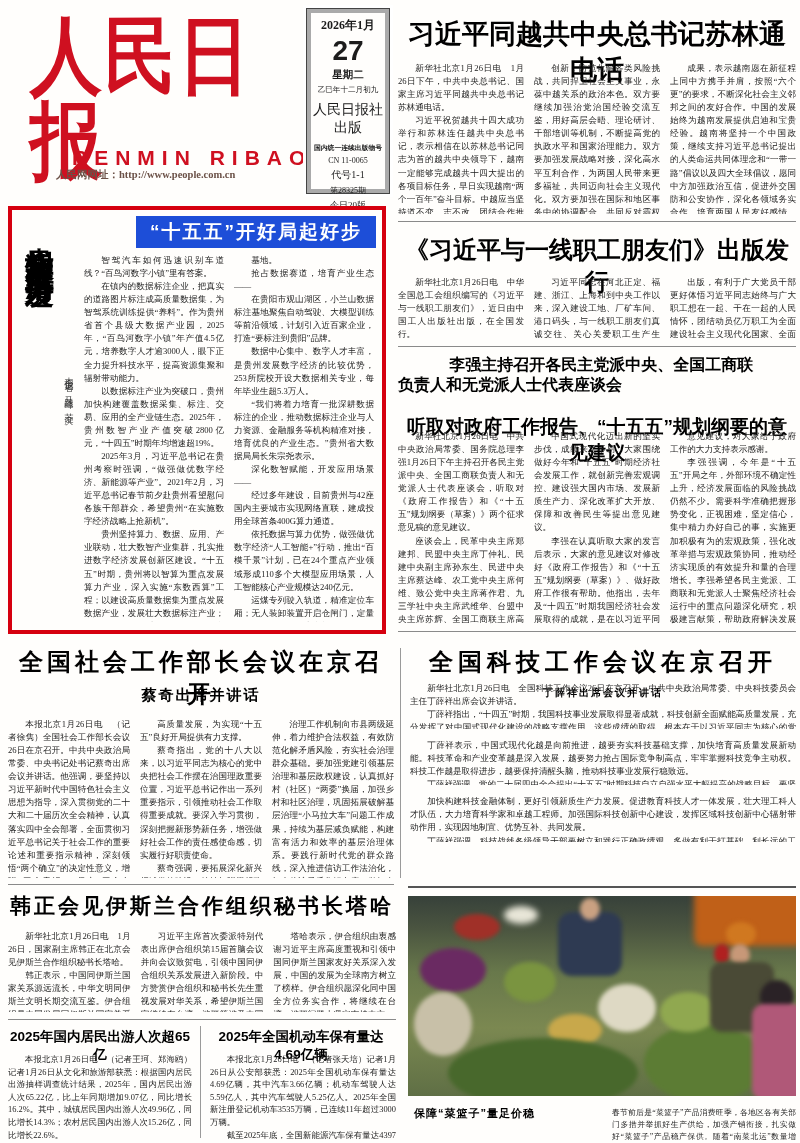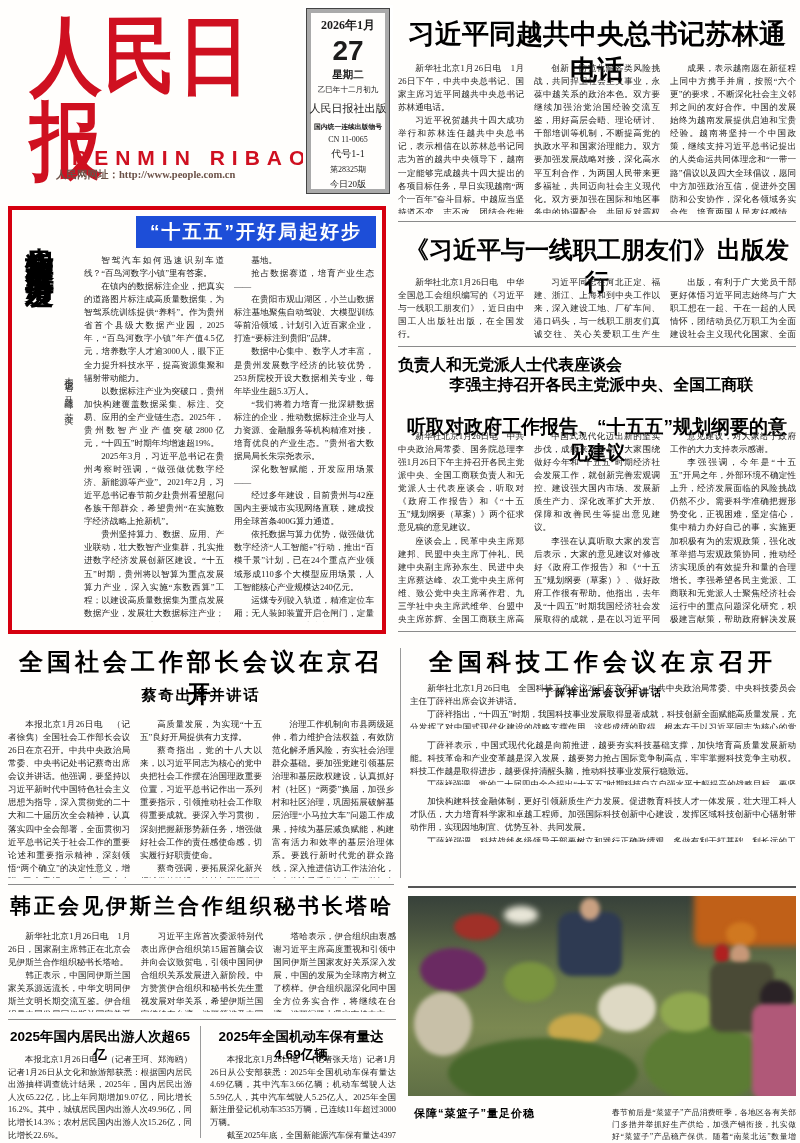--- a/index.html
+++ b/index.html
@@ -41,21 +41,21 @@
     <div class="logo">人民日报</div>
   </div>
   <div class="abs pinyin" style="left:72px;top:130px;margin-top:16px;">RENMIN RIBAO</div>
   <div class="abs website" style="left:56px;top:168px;">人民网网址：http://www.people.com.cn</div>
 
   <div class="abs datebox" style="left:306px;top:8px;width:82px;height:184px;">
     <div style="font-size:12px;font-weight:bold;margin-top:8px;">2026年1月</div>
     <div style="font-size:28px;font-family:'Liberation Sans',sans-serif;font-weight:bold;line-height:1;">27</div>
     <div style="font-size:10.5px;font-weight:bold;">星期二</div>
     <div style="font-size:7.6px;">乙巳年十二月初九</div>
-    <div style="font-size:11px;margin-top:6px;">人民日报社出版</div>
+    <div style="font-size:14px;margin-top:6px;">人民日报社出版</div>
     <div style="font-size:6.8px;font-weight:bold;margin-top:6px;">国内统一连续出版物号</div>
     <div style="font-size:8px;">CN 11-0065</div>
     <div style="font-size:10px;">代号1-1</div>
     <div style="font-size:8px;">第28325期</div>
     <div style="font-size:9px;">今日20版</div>
   </div>
 
   <h1 class="abs hl center" style="left:398px;top:16px;width:398px;font-size:27px;letter-spacing:0px;">习近平同越共中央总书记苏林通电话</h1>
   <div class="abs cols" style="left:398px;top:62px;width:398px;height:152px;">
     <div class="col">
@@ -79,22 +79,22 @@
     <div class="col">
         <p>习近平同志在河北正定、福建、浙江、上海和到中央工作以来，深入建设工地、厂矿车间、港口码头，与一线职工朋友们真诚交往、关心关爱职工生产生活，勉励他们不断创新创造的感人故事。该书的</p>
       </div>
     <div class="col">
         <p>出版，有利于广大党员干部更好体悟习近平同志始终与广大职工想在一起、干在一起的人民情怀，团结动员亿万职工为全面建设社会主义现代化国家、全面推进中华民族伟大复兴贡献智慧和力量。</p>
       </div>
   </div>
   <div class="abs rule" style="left:398px;top:346px;width:398px;"></div>
 
   <div class="abs" style="left:398px;top:355px;width:398px;">
+    <div class="hl" style="font-size:16px;line-height:1.28;text-indent:3.2em;">李强主持召开各民主党派中央、全国工商联</div>
     <div class="hl" style="font-size:16px;line-height:1.28;">负责人和无党派人士代表座谈会</div>
-    <div class="hl" style="font-size:16px;line-height:1.28;text-indent:3.2em;">李强主持召开各民主党派中央、全国工商联</div>
   </div>
   <h1 class="abs hl center" style="left:398px;top:398px;width:398px;font-size:19px;margin-top:16px;">听取对政府工作报告、“十五五”规划纲要的意见建议</h1>
   <div class="abs cols" style="left:398px;top:430px;width:398px;height:194px;">
     <div class="col">
         <p>新华社北京1月26日电　中共中央政治局常委、国务院总理李强1月26日下午主持召开各民主党派中央、全国工商联负责人和无党派人士代表座谈会，听取对《政府工作报告》和《“十五五”规划纲要（草案）》两个征求意见稿的意见建议。</p>
         <p>座谈会上，民革中央主席郑建邦、民盟中央主席丁仲礼、民建中央副主席孙东生、民进中央主席蔡达峰、农工党中央主席何维、致公党中央主席蒋作君、九三学社中央主席武维华、台盟中央主席苏辉、全国工商联主席高云龙、无党派人士代表庄毓敏等先后发言。大家认为，过去一年，面对国内外形势深刻复杂的变化，以习近平同志为核心的中共中央团结带领全国人民迎难而上、奋力拼搏，经济社会发展主要目标任务顺利完成，“十四五”圆满收官，</p>
       </div>
     <div class="col">
         <p>中国式现代化迈出新的坚实步伐，成绩来之不易。大家围绕做好今年和“十五五”时期经济社会发展工作，就创新完善宏观调控、建设强大国内市场、发展新质生产力、深化改革扩大开放、保障和改善民生等提出意见建议。</p>
         <p>李强在认真听取大家的发言后表示，大家的意见建议对修改好《政府工作报告》和《“十五五”规划纲要（草案）》、做好政府工作很有帮助。他指出，去年及“十四五”时期我国经济社会发展取得的成就，是在以习近平同志为核心的中共中央坚强领导下，全国人民团结奋斗的结果，其中也凝结着各民主党派、工商联、无党派人士的辛勤付出。大家立足自身职能，在各行业领域积极发挥作用，深入开展调查研究，提出了一大批有价值有分量的</p>

